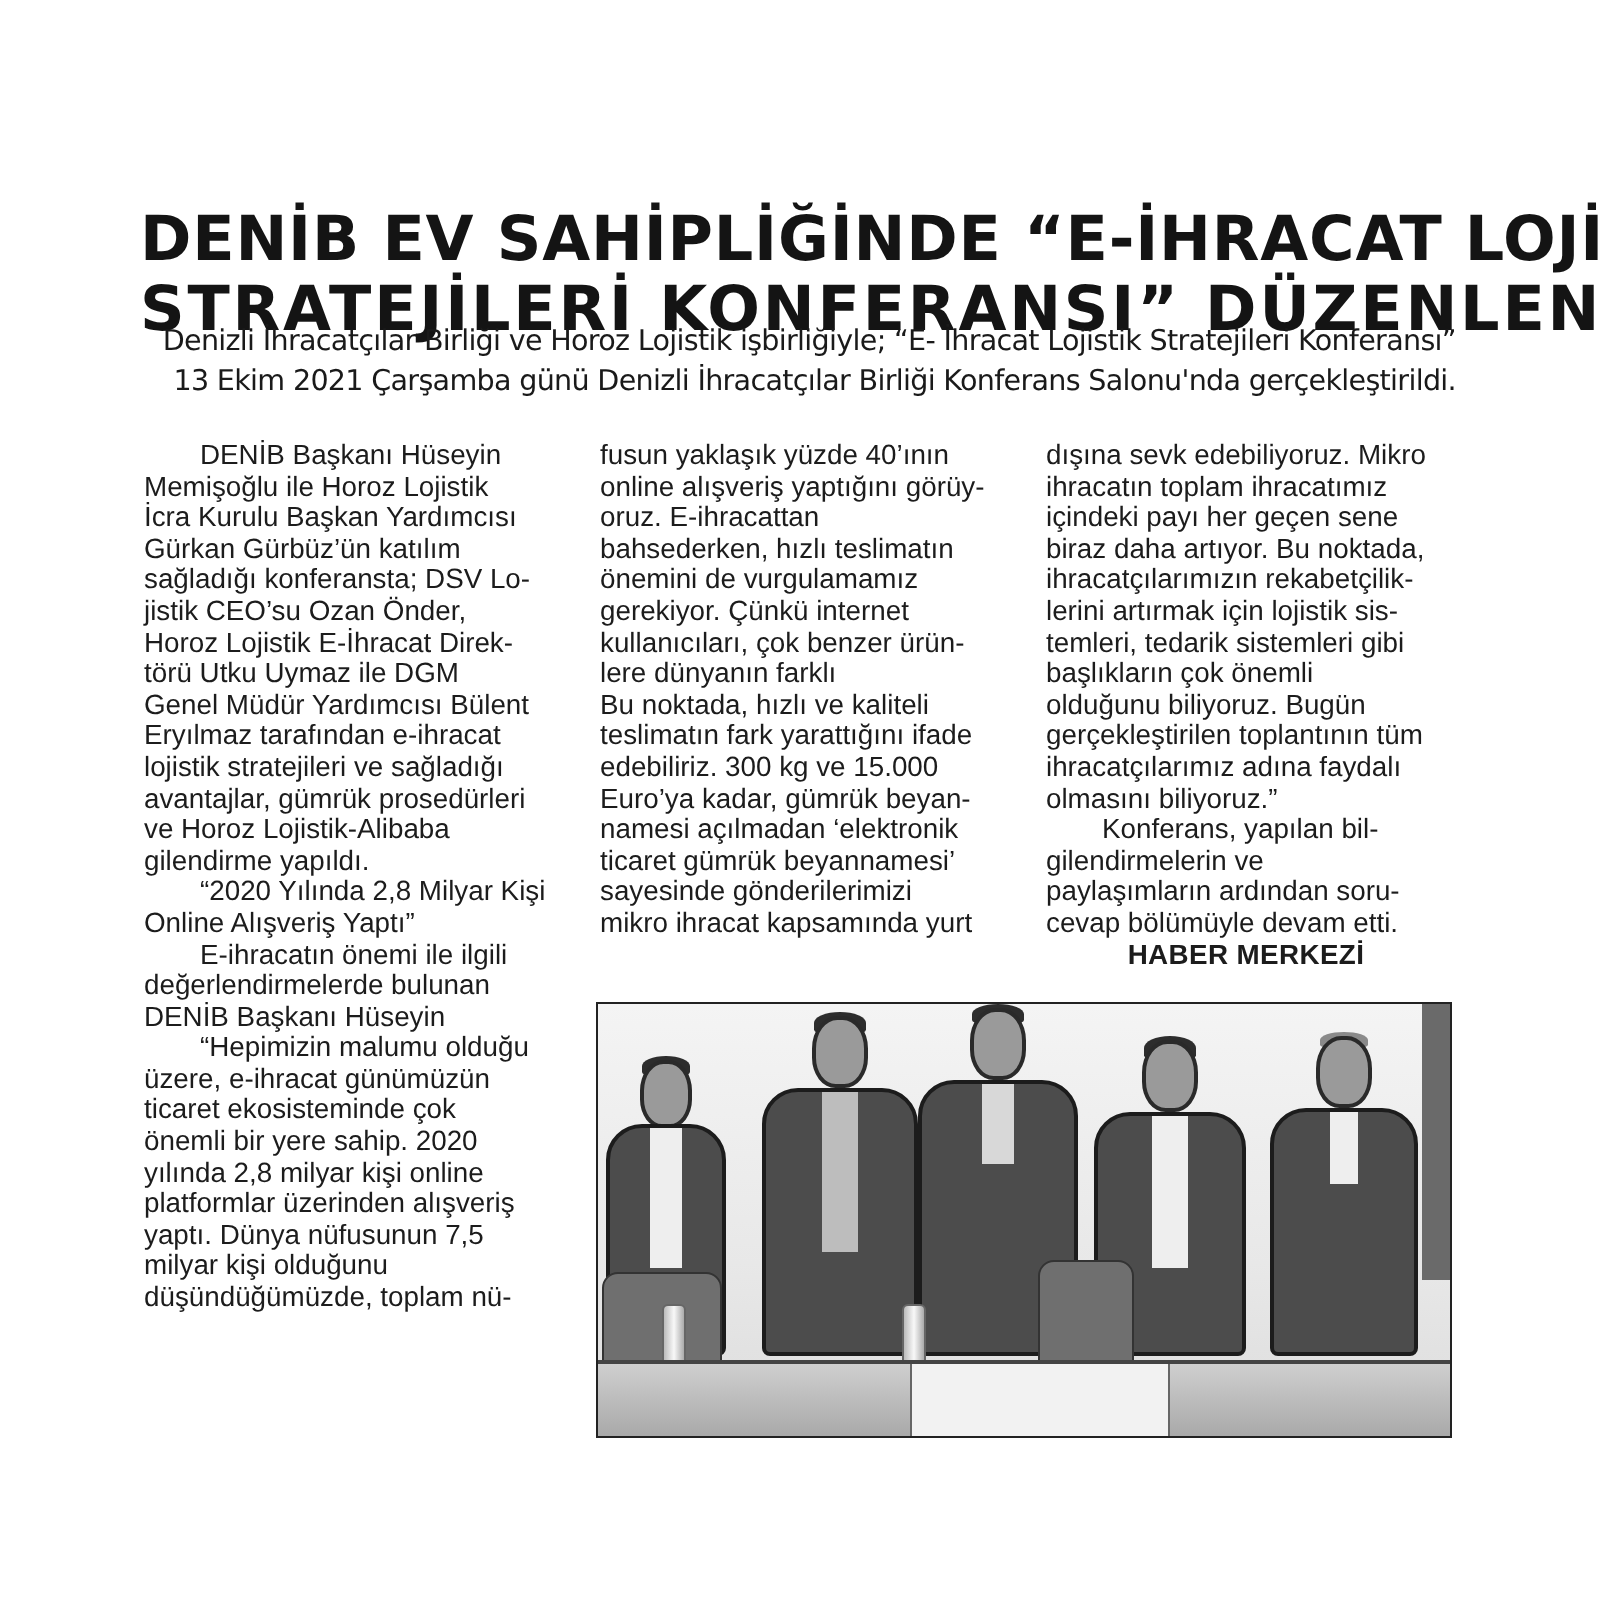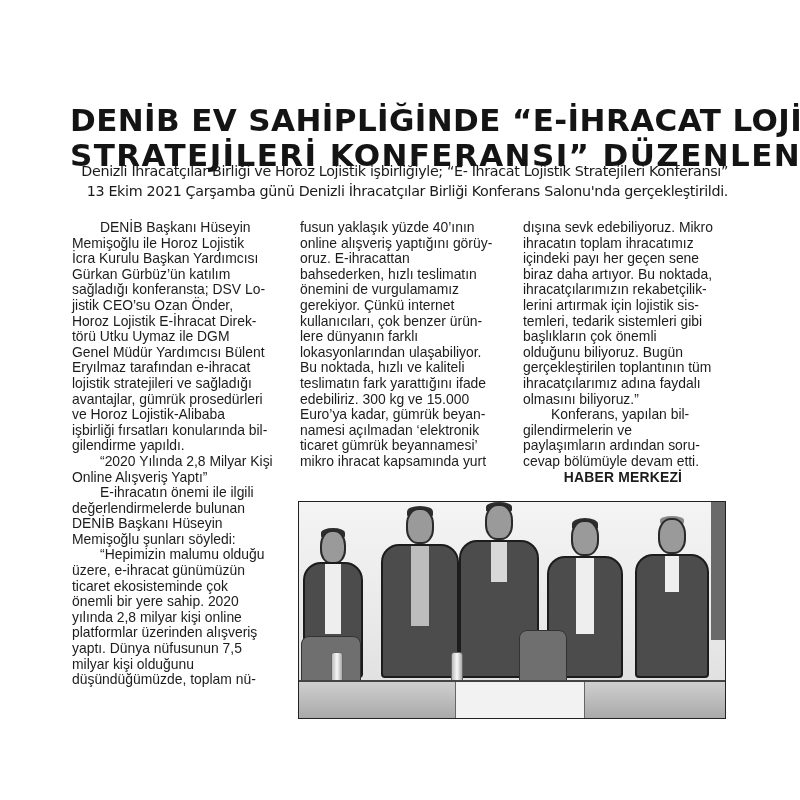--- a/index.html
+++ b/index.html
@@ -68,55 +68,53 @@
     <span class="ln">Gürkan Gürbüz’ün katılım</span>
     <span class="ln">sağladığı konferansta; DSV Lo-</span>
     <span class="ln">jistik CEO’su Ozan Önder,</span>
     <span class="ln">Horoz Lojistik E-İhracat Direk-</span>
     <span class="ln">törü Utku Uymaz ile DGM</span>
     <span class="ln">Genel Müdür Yardımcısı Bülent</span>
     <span class="ln">Eryılmaz tarafından e-ihracat</span>
     <span class="ln">lojistik stratejileri ve sağladığı</span>
     <span class="ln">avantajlar, gümrük prosedürleri</span>
     <span class="ln">ve Horoz Lojistik-Alibaba</span>
-    <span class="ln">işbirliği fırsatları konularında bil-</span>
     <span class="ln">gilendirme yapıldı.</span>
     <span class="ln indent">“2020 Yılında 2,8 Milyar Kişi</span>
     <span class="ln">Online Alışveriş Yaptı”</span>
     <span class="ln indent">E-ihracatın önemi ile ilgili</span>
     <span class="ln">değerlendirmelerde bulunan</span>
     <span class="ln">DENİB Başkanı Hüseyin</span>
-    <span class="ln">Memişoğlu şunları söyledi:</span>
     <span class="ln indent">“Hepimizin malumu olduğu</span>
     <span class="ln">üzere, e-ihracat günümüzün</span>
     <span class="ln">ticaret ekosisteminde çok</span>
     <span class="ln">önemli bir yere sahip. 2020</span>
     <span class="ln">yılında 2,8 milyar kişi online</span>
     <span class="ln">platformlar üzerinden alışveriş</span>
     <span class="ln">yaptı. Dünya nüfusunun 7,5</span>
     <span class="ln">milyar kişi olduğunu</span>
     <span class="ln">düşündüğümüzde, toplam nü-</span>
   </div>
 
   <div class="col col2">
     <span class="ln">fusun yaklaşık yüzde 40’ının</span>
     <span class="ln">online alışveriş yaptığını görüy-</span>
     <span class="ln">oruz.  E-ihracattan</span>
     <span class="ln">bahsederken, hızlı teslimatın</span>
     <span class="ln">önemini de vurgulamamız</span>
     <span class="ln">gerekiyor. Çünkü internet</span>
     <span class="ln">kullanıcıları, çok benzer ürün-</span>
     <span class="ln">lere dünyanın farklı</span>
-    <span class="ln">lokasyonlarından ulaşabiliyor.</span>
     <span class="ln">Bu noktada, hızlı ve kaliteli</span>
     <span class="ln">teslimatın fark yarattığını ifade</span>
     <span class="ln">edebiliriz. 300 kg ve 15.000</span>
     <span class="ln">Euro’ya kadar, gümrük beyan-</span>
     <span class="ln">namesi açılmadan ‘elektronik</span>
     <span class="ln">ticaret gümrük beyannamesi’</span>
+    <span class="ln">sayesinde gönderilerimizi</span>
     <span class="ln">mikro ihracat kapsamında yurt</span>
   </div>
 
   <div class="col col3">
     <span class="ln">dışına sevk edebiliyoruz. Mikro</span>
     <span class="ln">ihracatın toplam ihracatımız</span>
     <span class="ln">içindeki payı her geçen sene</span>
     <span class="ln">biraz daha artıyor. Bu noktada,</span>
     <span class="ln">ihracatçılarımızın rekabetçilik-</span>
     <span class="ln">lerini artırmak için lojistik sis-</span>

